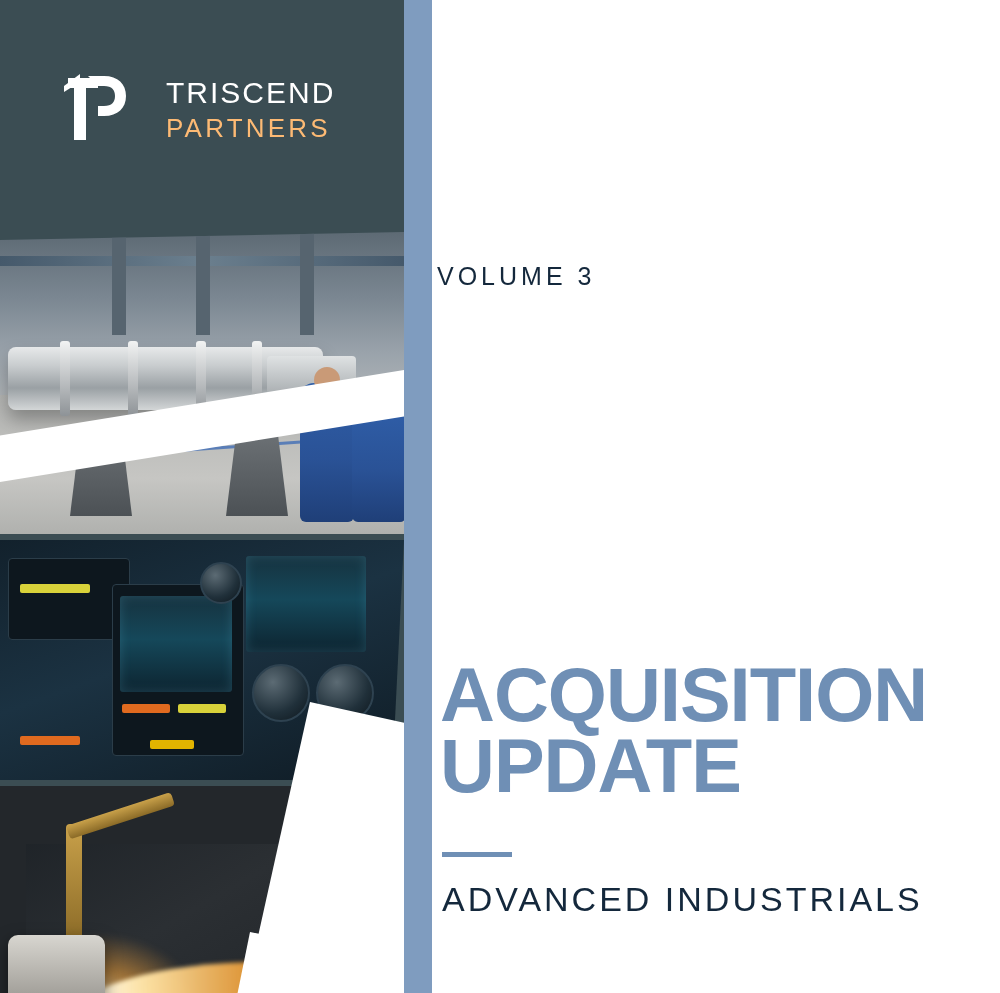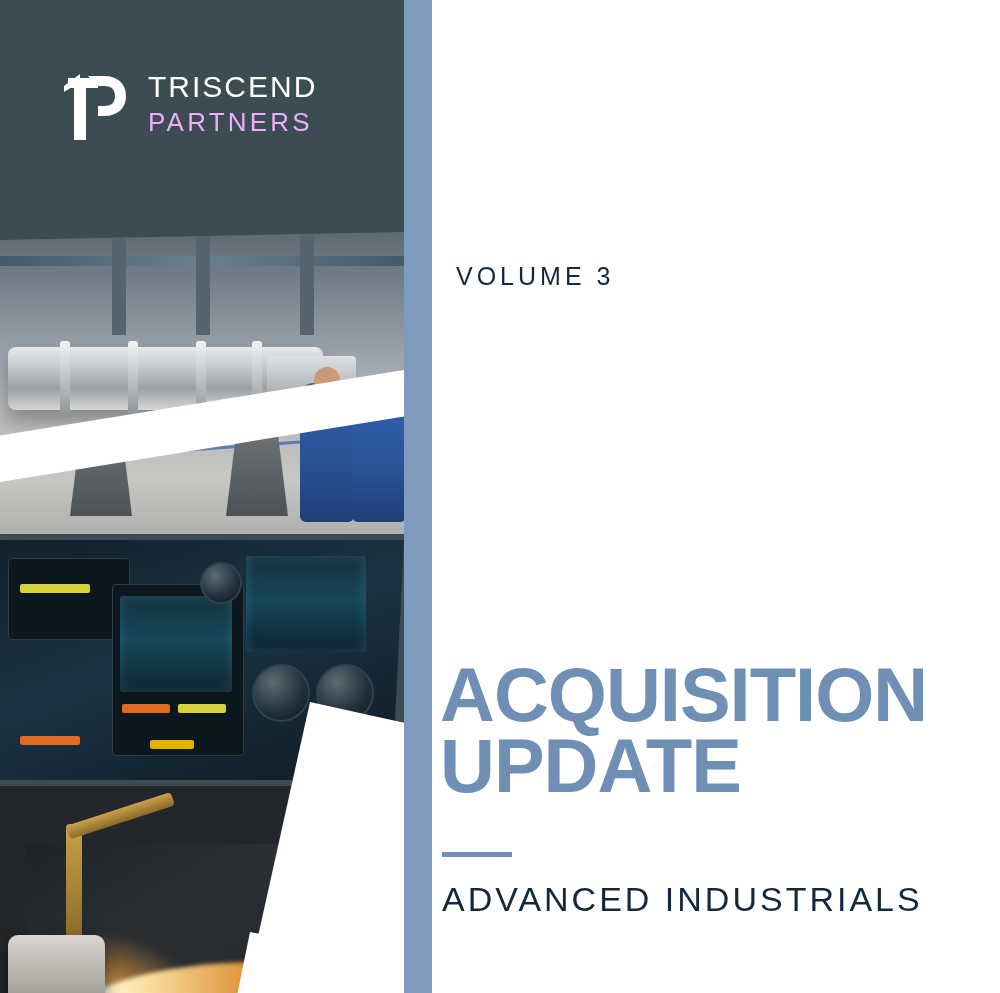--- a/index.html
+++ b/index.html
@@ -28,42 +28,42 @@
     background: #3b4d53;
     overflow: hidden;
   }
 
   
   .logo-block {
     position: absolute;
     left: 58px;
     top: 72px;
     display: flex;
-    align-items: flex-start;
-    gap: 18px;
+    align-items: center;
+    gap: 36px;
   }
   .logo-mark {
     width: 72px;
     height: 74px;
     position: relative;
   }
   .logo-words {
     display: flex;
     flex-direction: column;
     justify-content: center;
     line-height: 1;
   }
   .logo-line1 {
     color: #ffffff;
     font-size: 30px;
     letter-spacing: 2.0px;
     font-weight: 400;
   }
   .logo-line2 {
-    color: #f0abfc;
+    color: #fdba74;
     font-size: 26px;
     letter-spacing: 3.2px;
     font-weight: 300;
     margin-top: 7px;
   }
 
   
   .photos {
     position: absolute;
     left: 0;
@@ -252,21 +252,21 @@
   
   .right-col {
     position: absolute;
     left: 432px;
     top: 0;
     width: 568px;
     height: 993px;
   }
   .volume {
     position: absolute;
-    left: 24px;
+    left: 5px;
     top: 262px;
     color: #14283c;
     font-size: 25px;
     letter-spacing: 4px;
     font-weight: 400;
   }
   .title {
     position: absolute;
     left: 8px;
     top: 296px;

